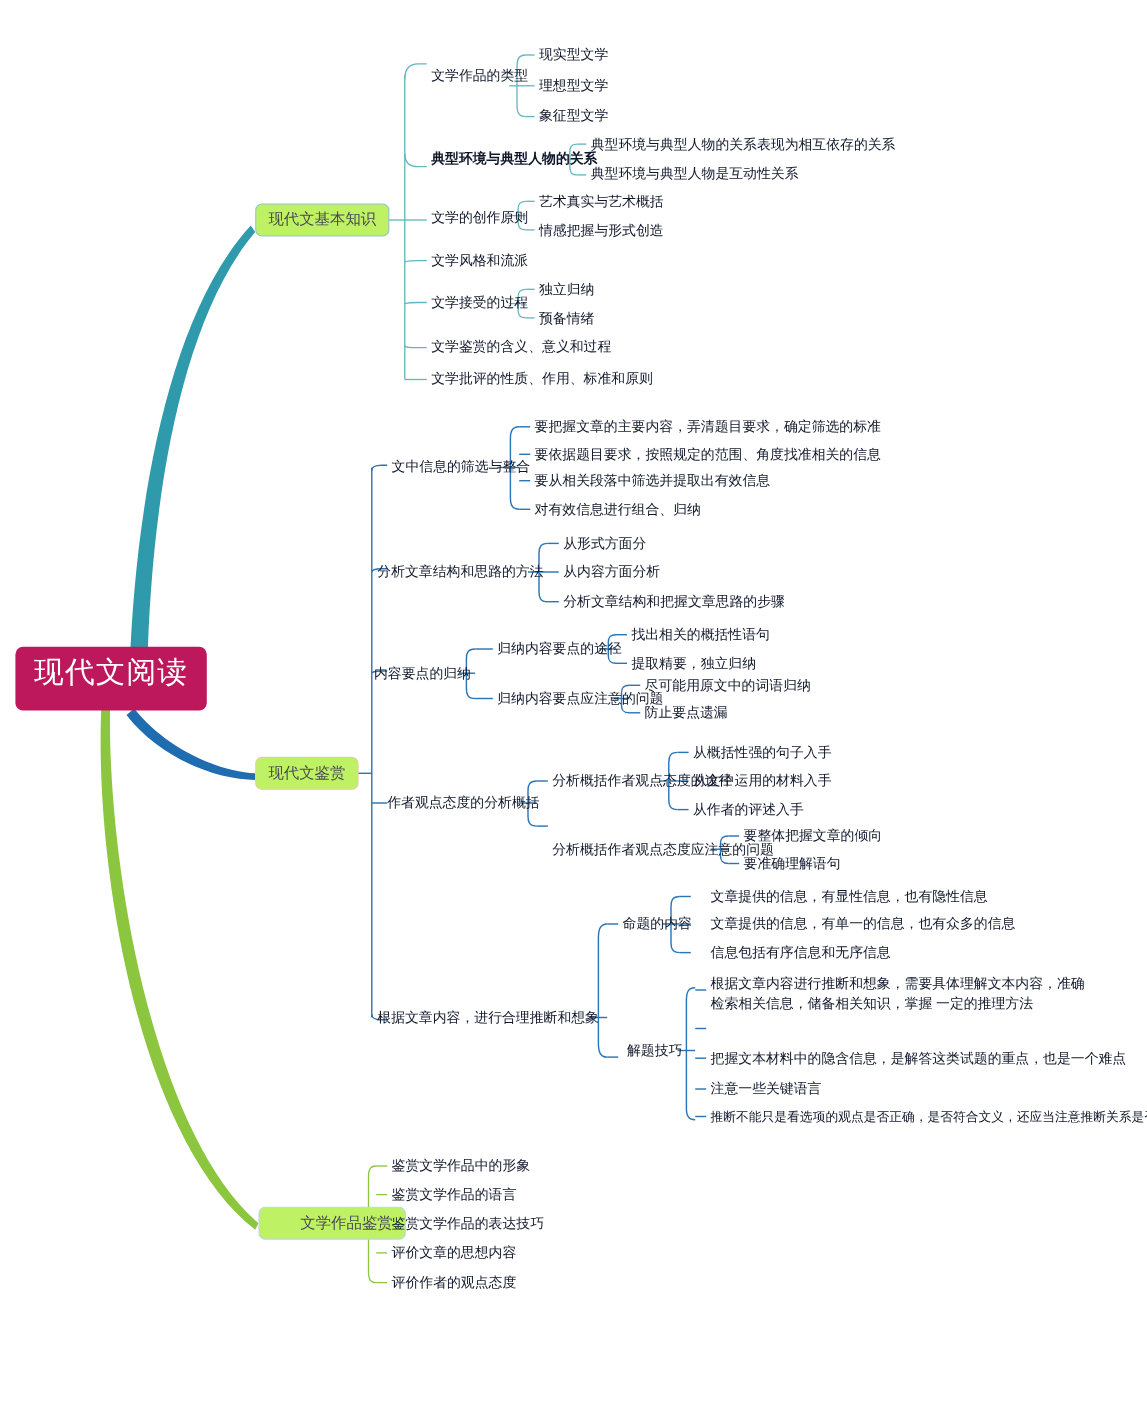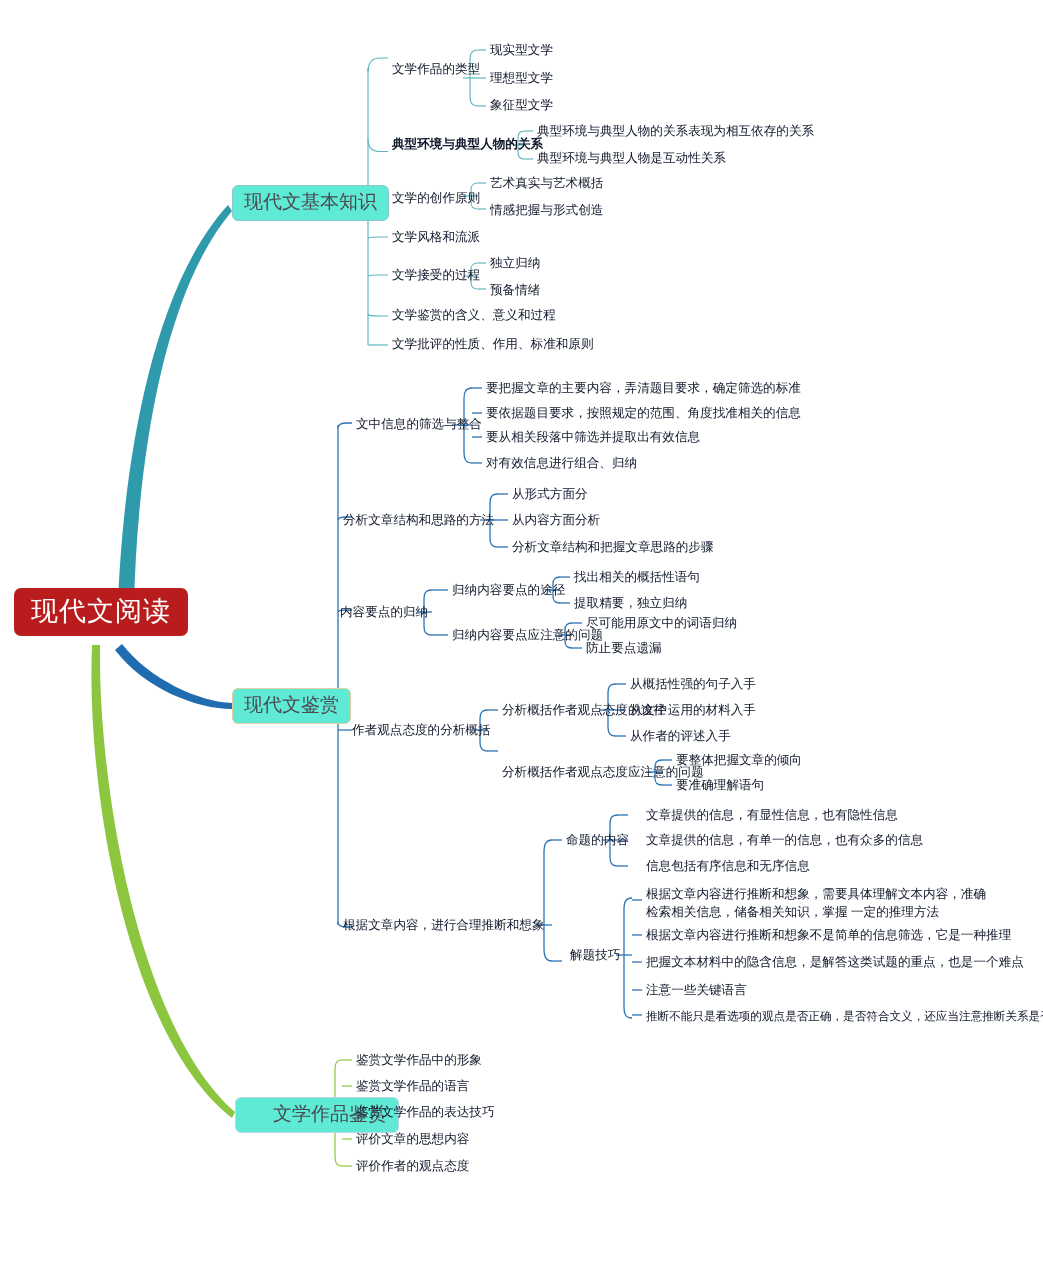--- a/index.html
+++ b/index.html
@@ -11,34 +11,34 @@
     overflow:hidden;
     color:#55565a;
   }
   #canvas{position:absolute;left:0;top:0;width:1043px;height:1280px;}
   svg.links{position:absolute;left:0;top:0;width:1043px;height:1280px;pointer-events:none;}
 
   .node{position:absolute;white-space:nowrap;}
 
   
   .root-node{
-    background:#b91c1c;
+    background:#be185d;
     color:#ffffff;
     border-radius:7px;
     font-size:27px;
     letter-spacing:1px;
-    padding:9px 17px 11px 17px;
+    padding:9px 17px 21px 17px;
     line-height:1.05;
   }
 
   
   .lvl1{
-    background:#5eead4;
+    background:#bef264;
     border-radius:6px;
-    font-size:19px;
+    font-size:14px;
     padding:6px 11px 7px 11px;
     line-height:1.1;
     color:#4a4b50;
   }
   .lvl1.teal{border:1.3px solid #8fc6cc;}
   .lvl1.sand{border:1.3px solid #e3cfa0;}
   .lvl1.blue{border:1.3px solid #bcd6ea;}
 
   
   .txt{
@@ -284,22 +284,20 @@
     <span>文章提供的信息，有显性信息，也有隐性信息</span></div>
   <div class="node txt" style="left:646px;top:831px;">
     <span>文章提供的信息，有单一的信息，也有众多的信息</span></div>
   <div class="node txt" style="left:646px;top:857px;">
     <span>信息包括有序信息和无序信息</span></div>
 
   <div class="node txt" style="left:570px;top:946px;">
     <span>解题技巧</span></div>
   <div class="node txt wrap" style="left:646px;top:885px;width:352px;line-height:1.45;">
     <span>根据文章内容进行推断和想象，需要具体理解文本内容，准确检索相关信息，储备相关知识，掌握 一定的推理方法</span></div>
-  <div class="node txt" style="left:646px;top:926px;">
-    <span>根据文章内容进行推断和想象不是简单的信息筛选，它是一种推理</span></div>
   <div class="node txt" style="left:646px;top:953px;">
     <span>把握文本材料中的隐含信息，是解答这类试题的重点，也是一个难点</span></div>
   <div class="node txt" style="left:646px;top:981px;">
     <span>注意一些关键语言</span></div>
   <div class="node txt sm" style="left:646px;top:1007px;">
     <span>推断不能只是看选项的观点是否正确，是否符合文义，还应当注意推断关系是否成立</span></div>
 
   <div class="node lvl1 blue" style="left:235px;top:1097px;padding-left:37px;">
     <span>文学作品鉴赏</span>
   </div>

